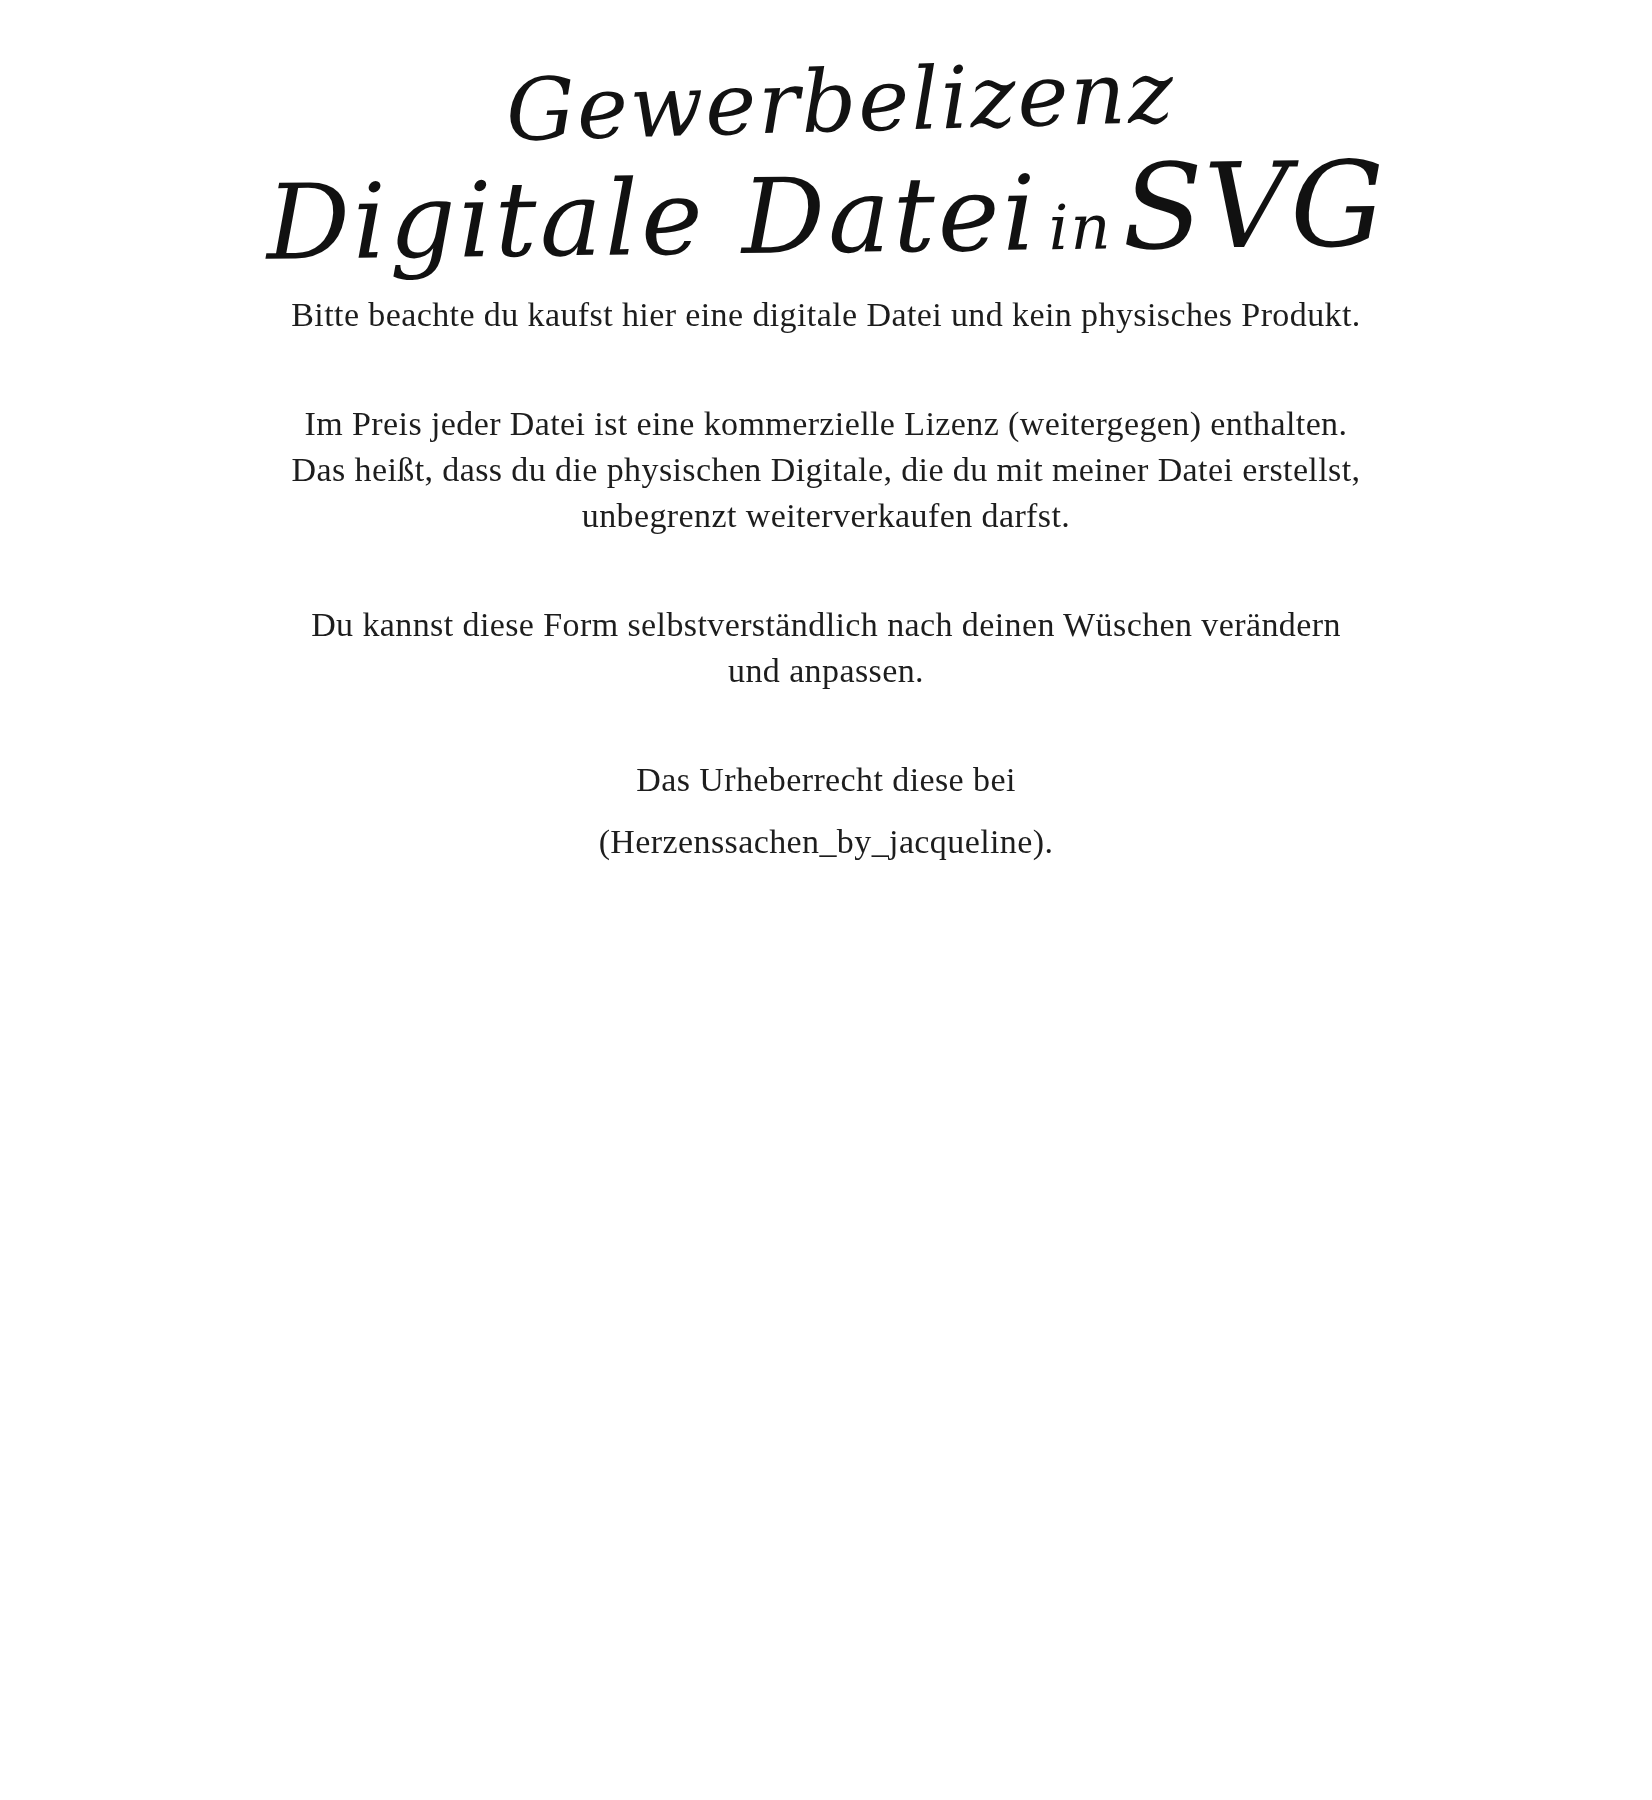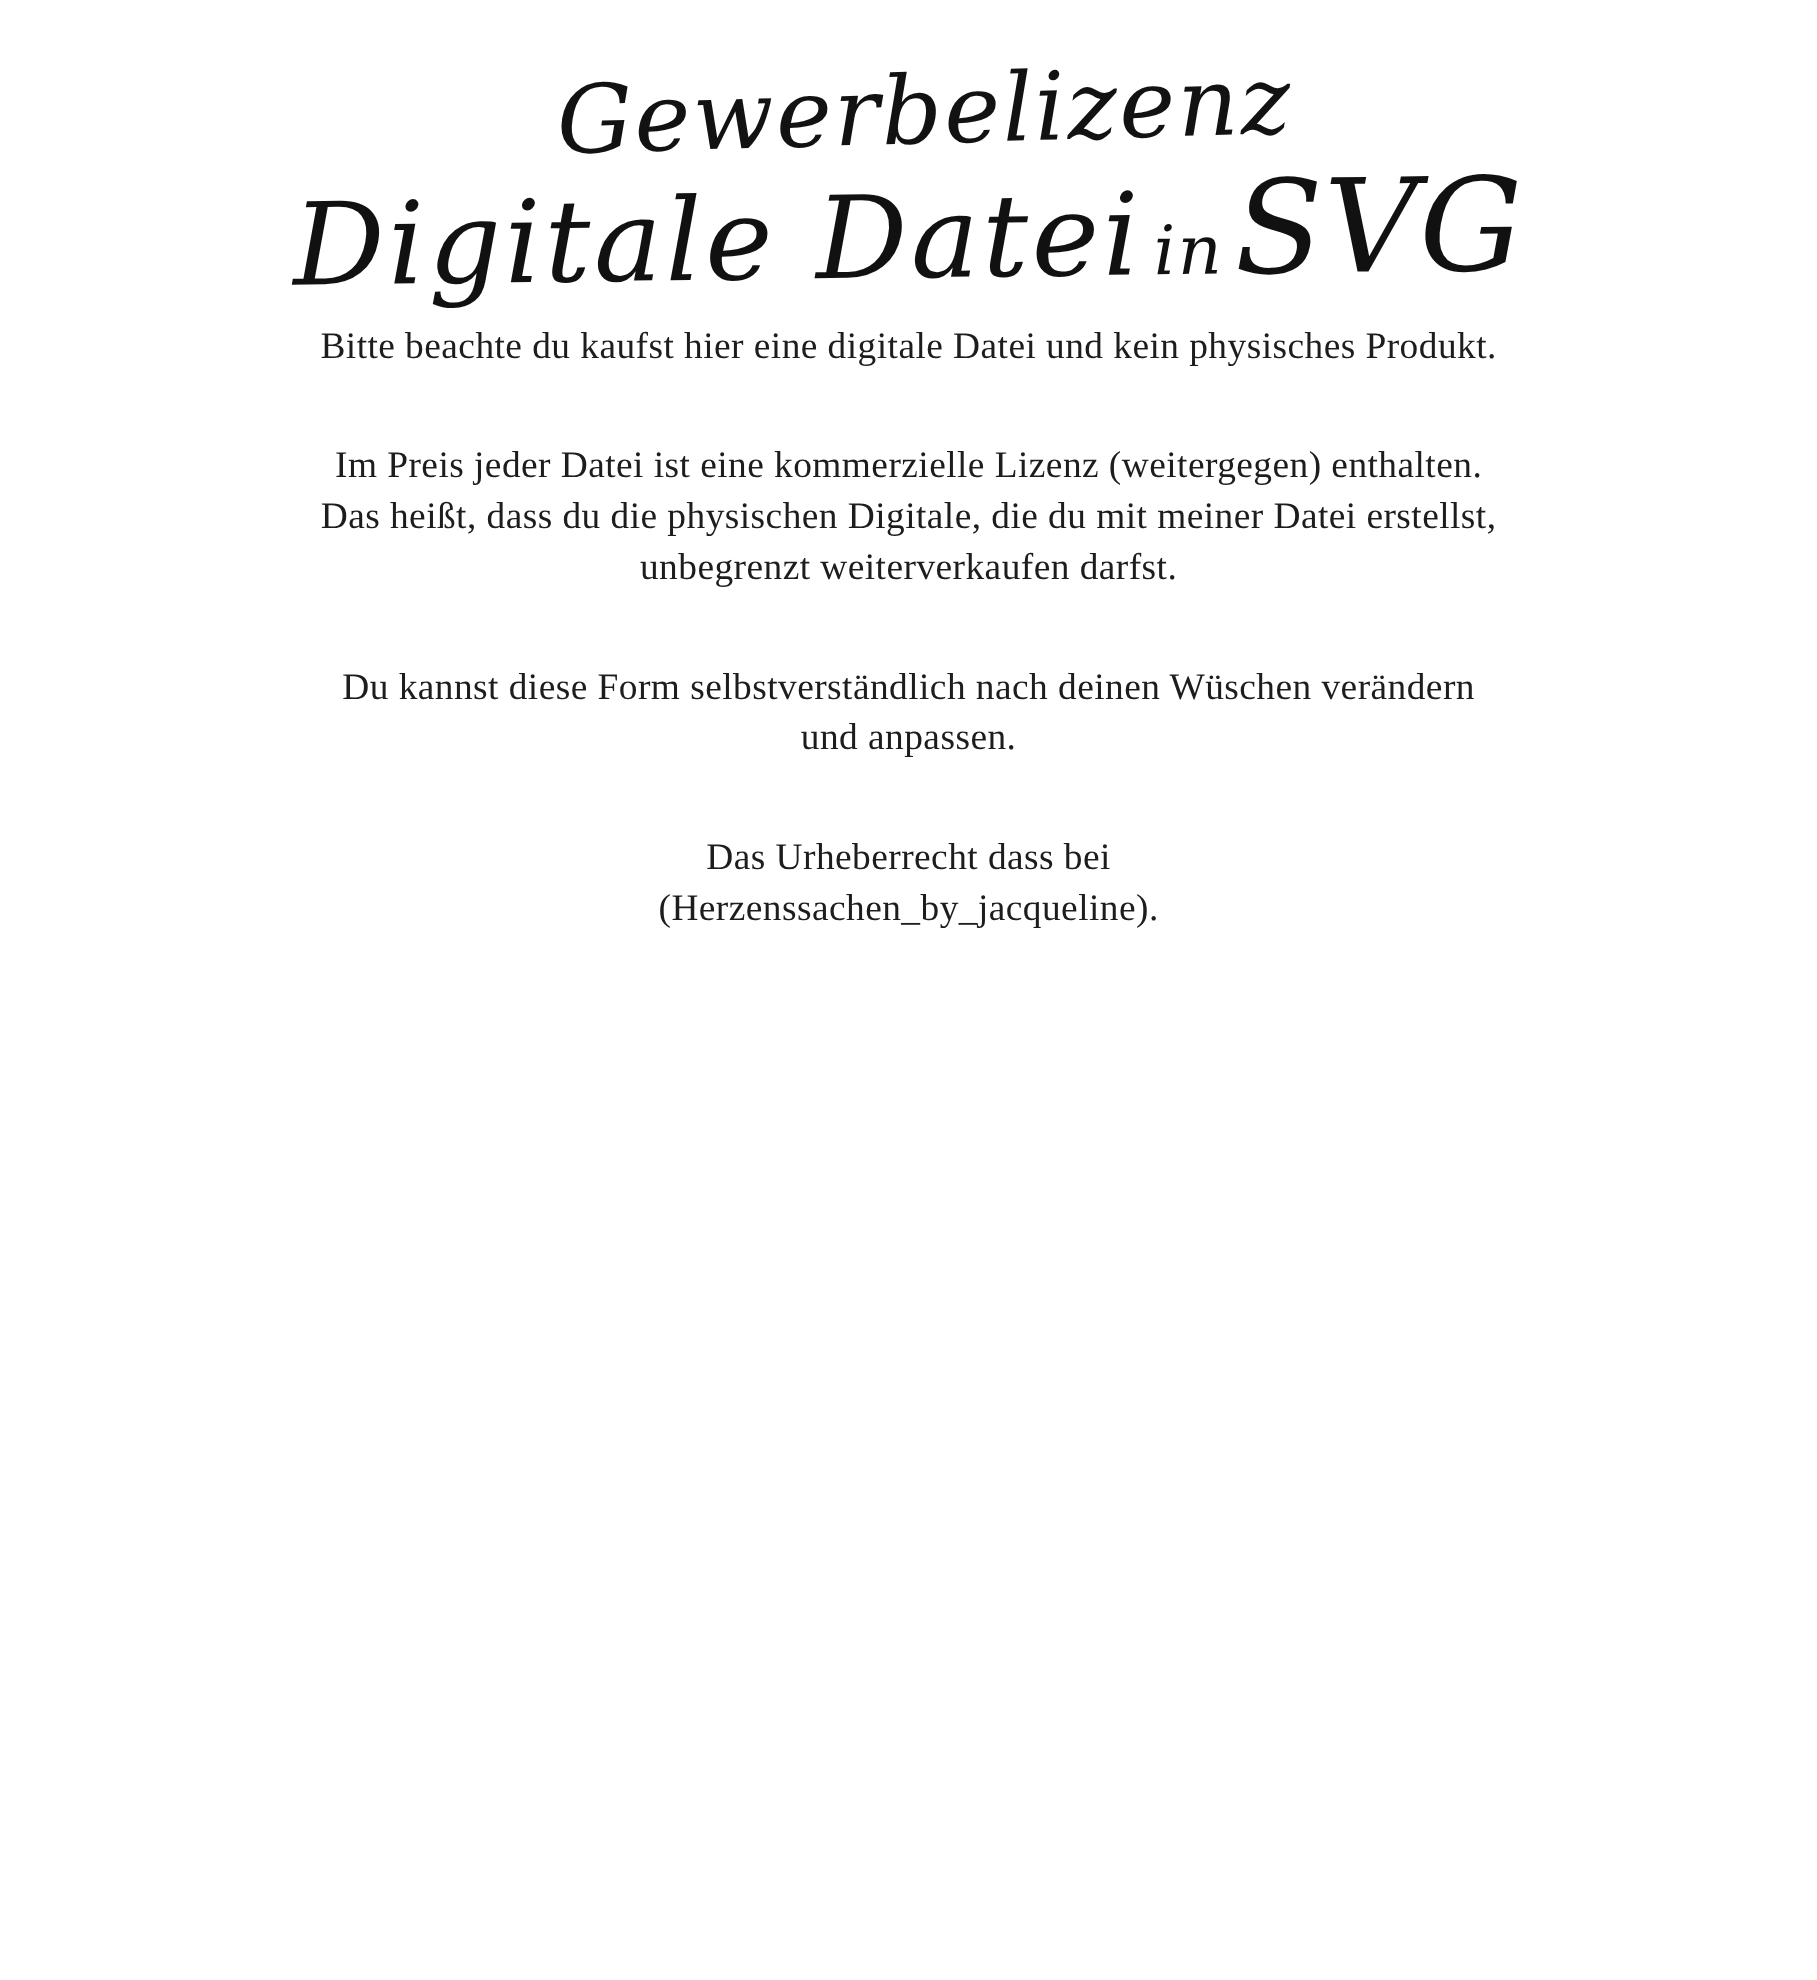--- a/index.html
+++ b/index.html
@@ -102,20 +102,20 @@
 
     <p class="para">Bitte beachte du kaufst hier eine digitale Datei und kein physisches Produkt.</p>
 
     <p class="para">Im Preis jeder Datei ist eine kommerzielle Lizenz (weitergegen) enthalten.</p>
 
     <p class="para tight" style="margin-top:0;">Das heißt, dass du die physischen Digitale, die du mit meiner Datei erstellst, unbegrenzt weiterverkaufen darfst.</p>
 
     <p class="para">Du kannst diese Form selbstverständlich nach deinen Wüschen verändern und anpassen.</p>
 
 
-    <p class="para">Das Urheberrecht dass bei</p>
+    <p class="para">Das Urheberrecht diese bei</p>
 
 
-    <p class="para tight" style="margin-top:0;">(Herzenssachen_by_jacqueline).</p>
+    <p class="para tight" style="margin-top:16px;">(Herzenssachen_by_jacqueline).</p>
 
   </div>
 
 </div>
 
 </body></html>

